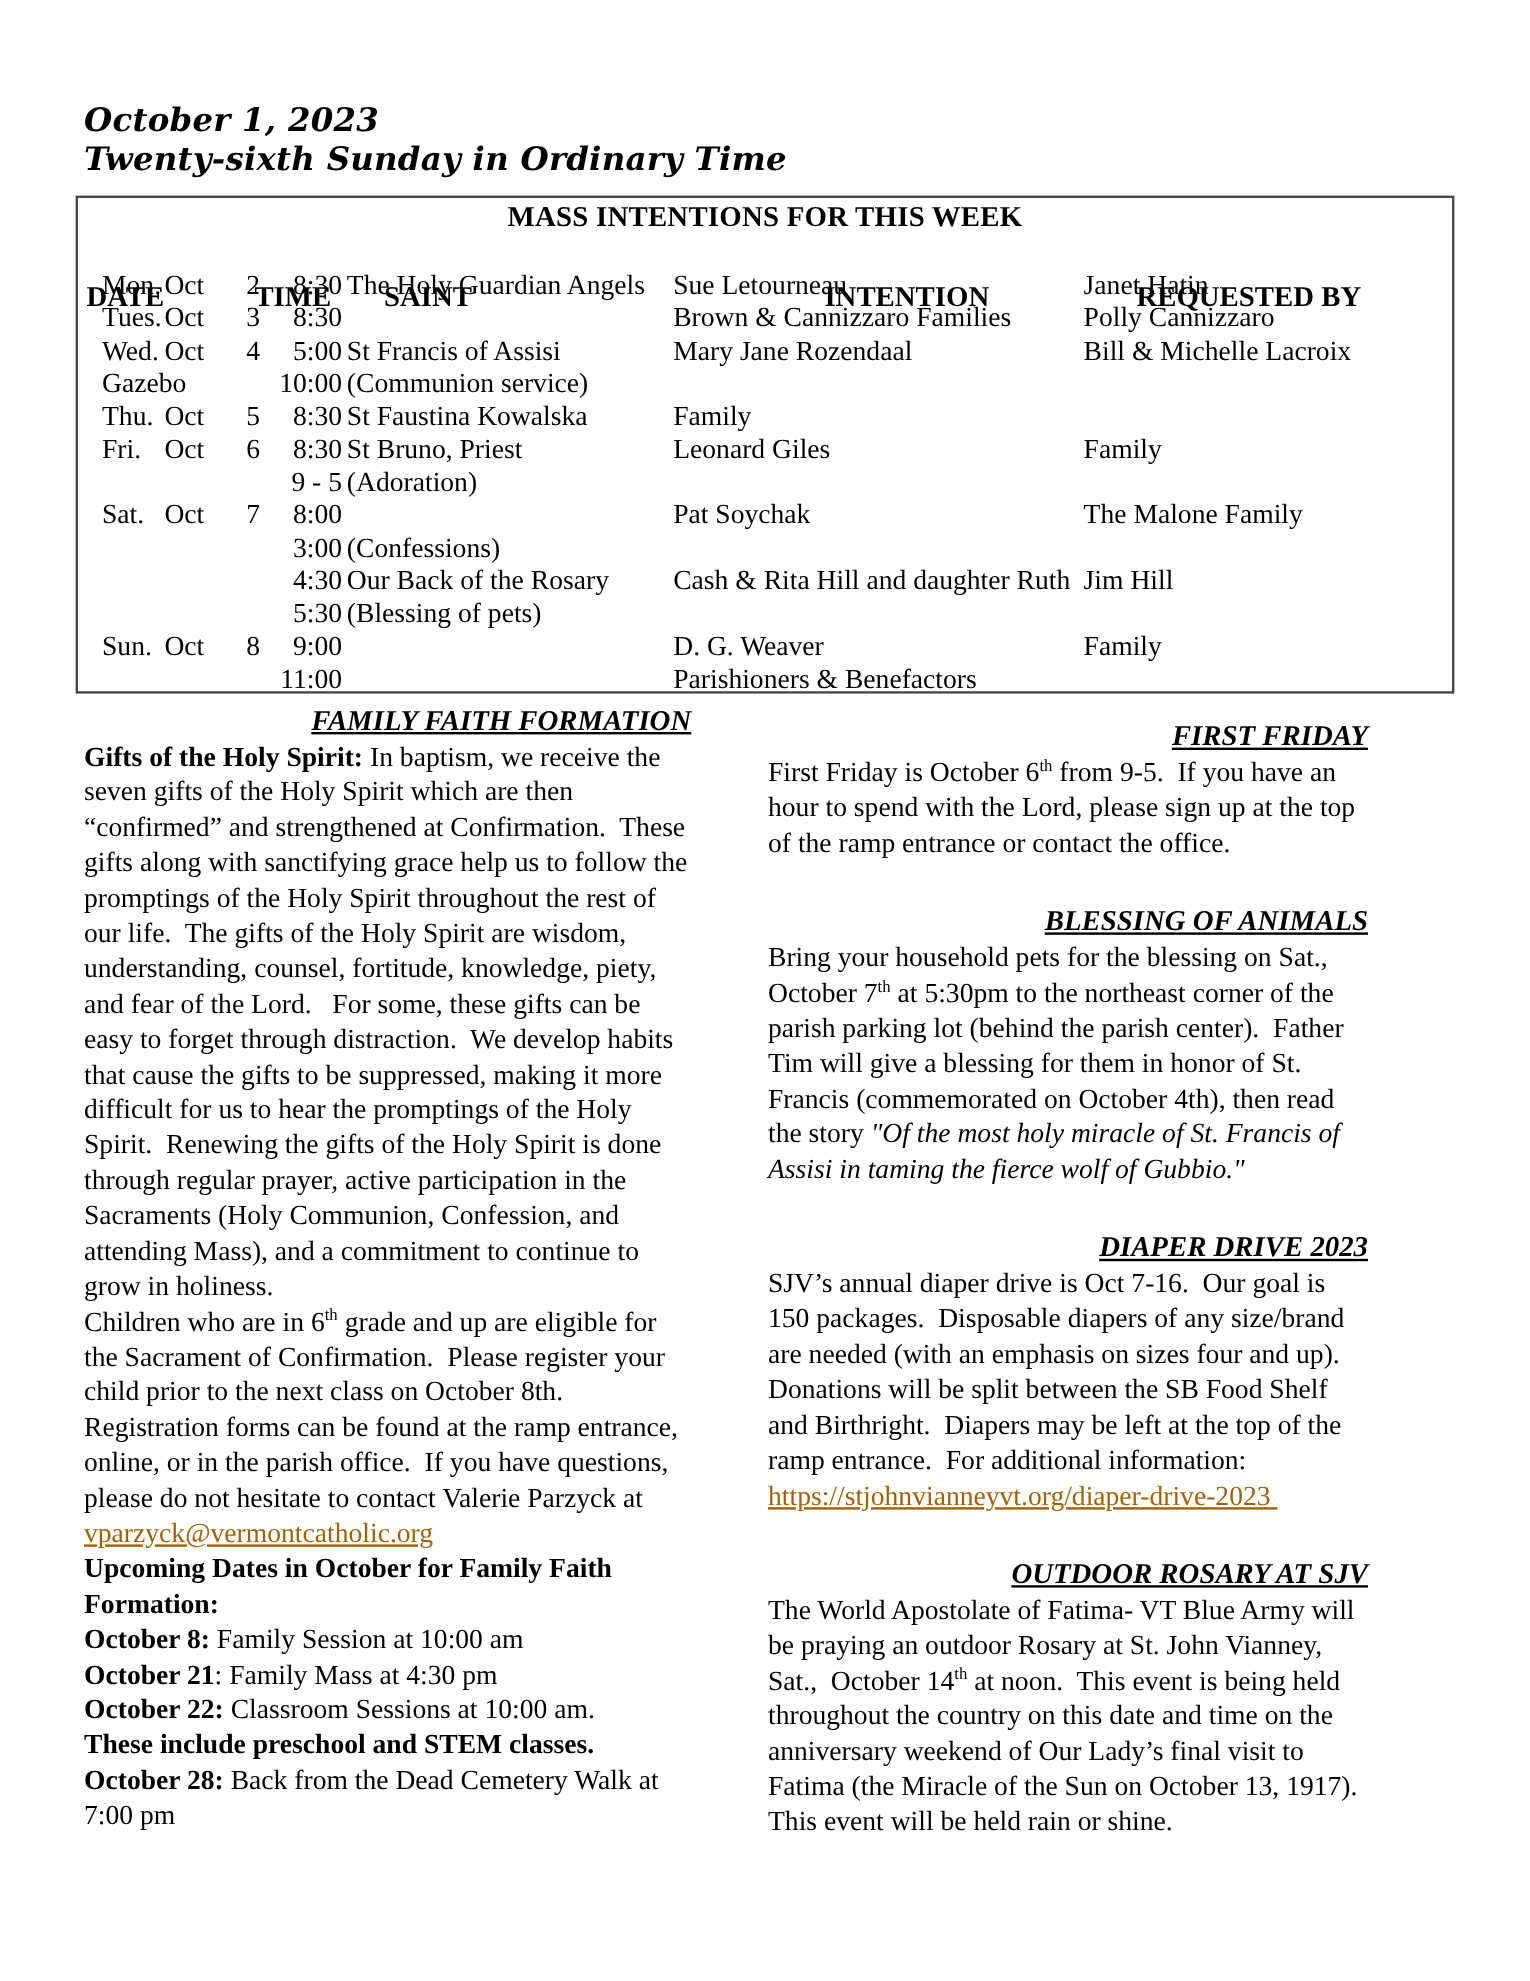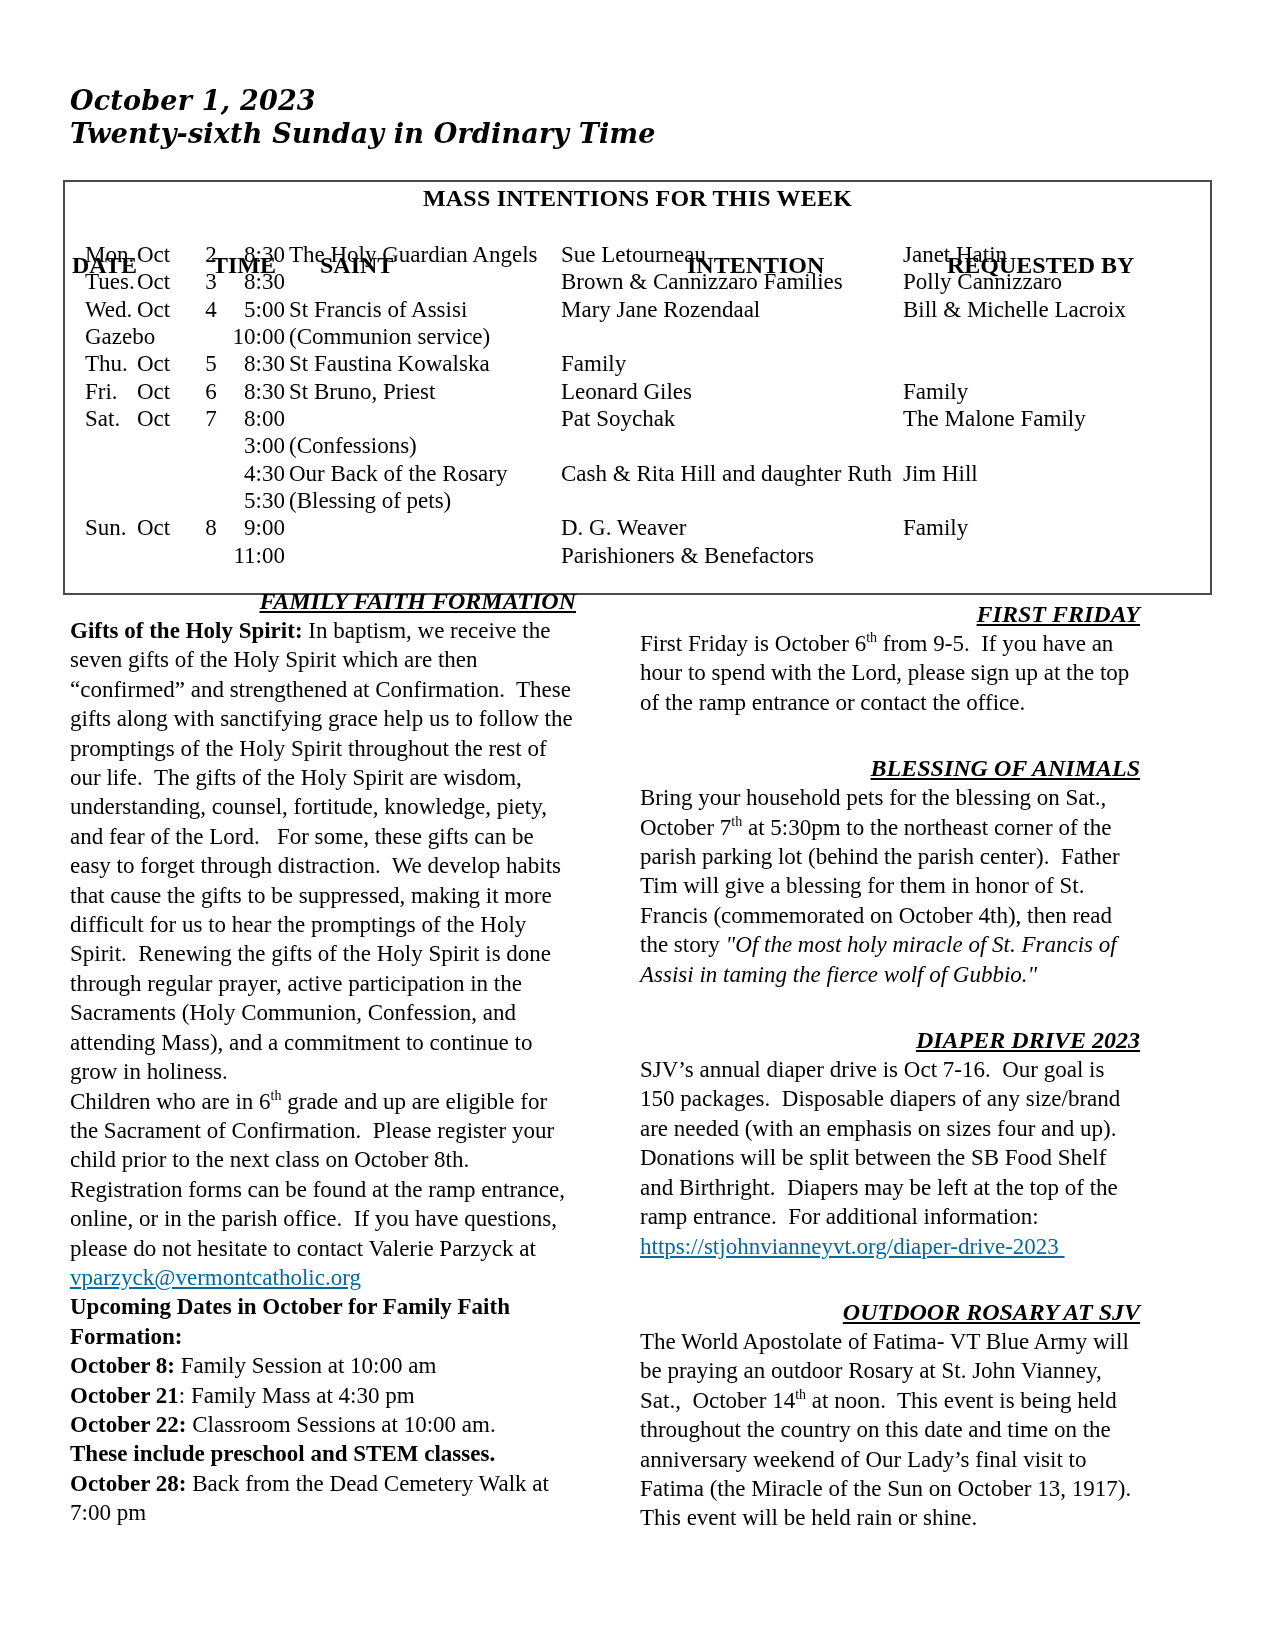--- a/index.html
+++ b/index.html
@@ -21,21 +21,21 @@
     font-style:italic;
     font-weight:700;
     font-size:27px;
     line-height:33px;
     letter-spacing:0.2px;
   }
   
   .mass-table{
     position:absolute;
     left:63px;
-    top:180px;
+    top:163px;
     width:1145px;
     height:411px;
     border:2px solid #4a4a4a;
     font-size:23px;
   }
   .mt-title{
     text-align:center;
     font-weight:bold;
     font-size:24px;
     margin-top:3px;
@@ -80,21 +80,21 @@
     text-decoration:underline;
     margin:0;
     line-height:30px;
   }
   .col-right .section-head{margin-top:36px;}
   .col-right .section-head:first-child{margin-top:13px;}
   .col p{margin:0;white-space:pre-wrap;}
   .b{font-weight:bold;}
   .i{font-style:italic;}
   sup{font-size:14px;line-height:0;vertical-align:super;}
-  a.lnk{color:#0369a1;text-decoration:underline;cursor:pointer;}
+  a.lnk{color:#a16207;text-decoration:underline;cursor:pointer;}
 </style>
 </head>
 <body>
 
 <div class="page">
 
   <div class="masthead">
     <div>October 1, 2023</div>
     <div>Twenty-sixth Sunday in Ordinary Time</div>
   </div>
@@ -156,20 +156,29 @@
         <div class="mt-row">
           <span class="c-day">Fri.</span>
           <span class="c-month">Oct</span>
           <span class="c-num">6</span>
           <span class="c-time">8:30</span>
           <span class="c-saint">St Bruno, Priest</span>
           <span class="c-intention">Leonard Giles</span>
           <span class="c-requested">Family</span>
         </div>
         <div class="mt-row">
+          <span class="c-day"></span>
+          <span class="c-month"></span>
+          <span class="c-num"></span>
+          <span class="c-time">9 - 5</span>
+          <span class="c-saint">(Adoration)</span>
+          <span class="c-intention"></span>
+          <span class="c-requested"></span>
+        </div>
+        <div class="mt-row">
           <span class="c-day">Sat.</span>
           <span class="c-month">Oct</span>
           <span class="c-num">7</span>
           <span class="c-time">8:00</span>
           <span class="c-saint"></span>
           <span class="c-intention">Pat Soychak</span>
           <span class="c-requested">The Malone Family</span>
         </div>
         <div class="mt-row">
           <span class="c-day"></span>

